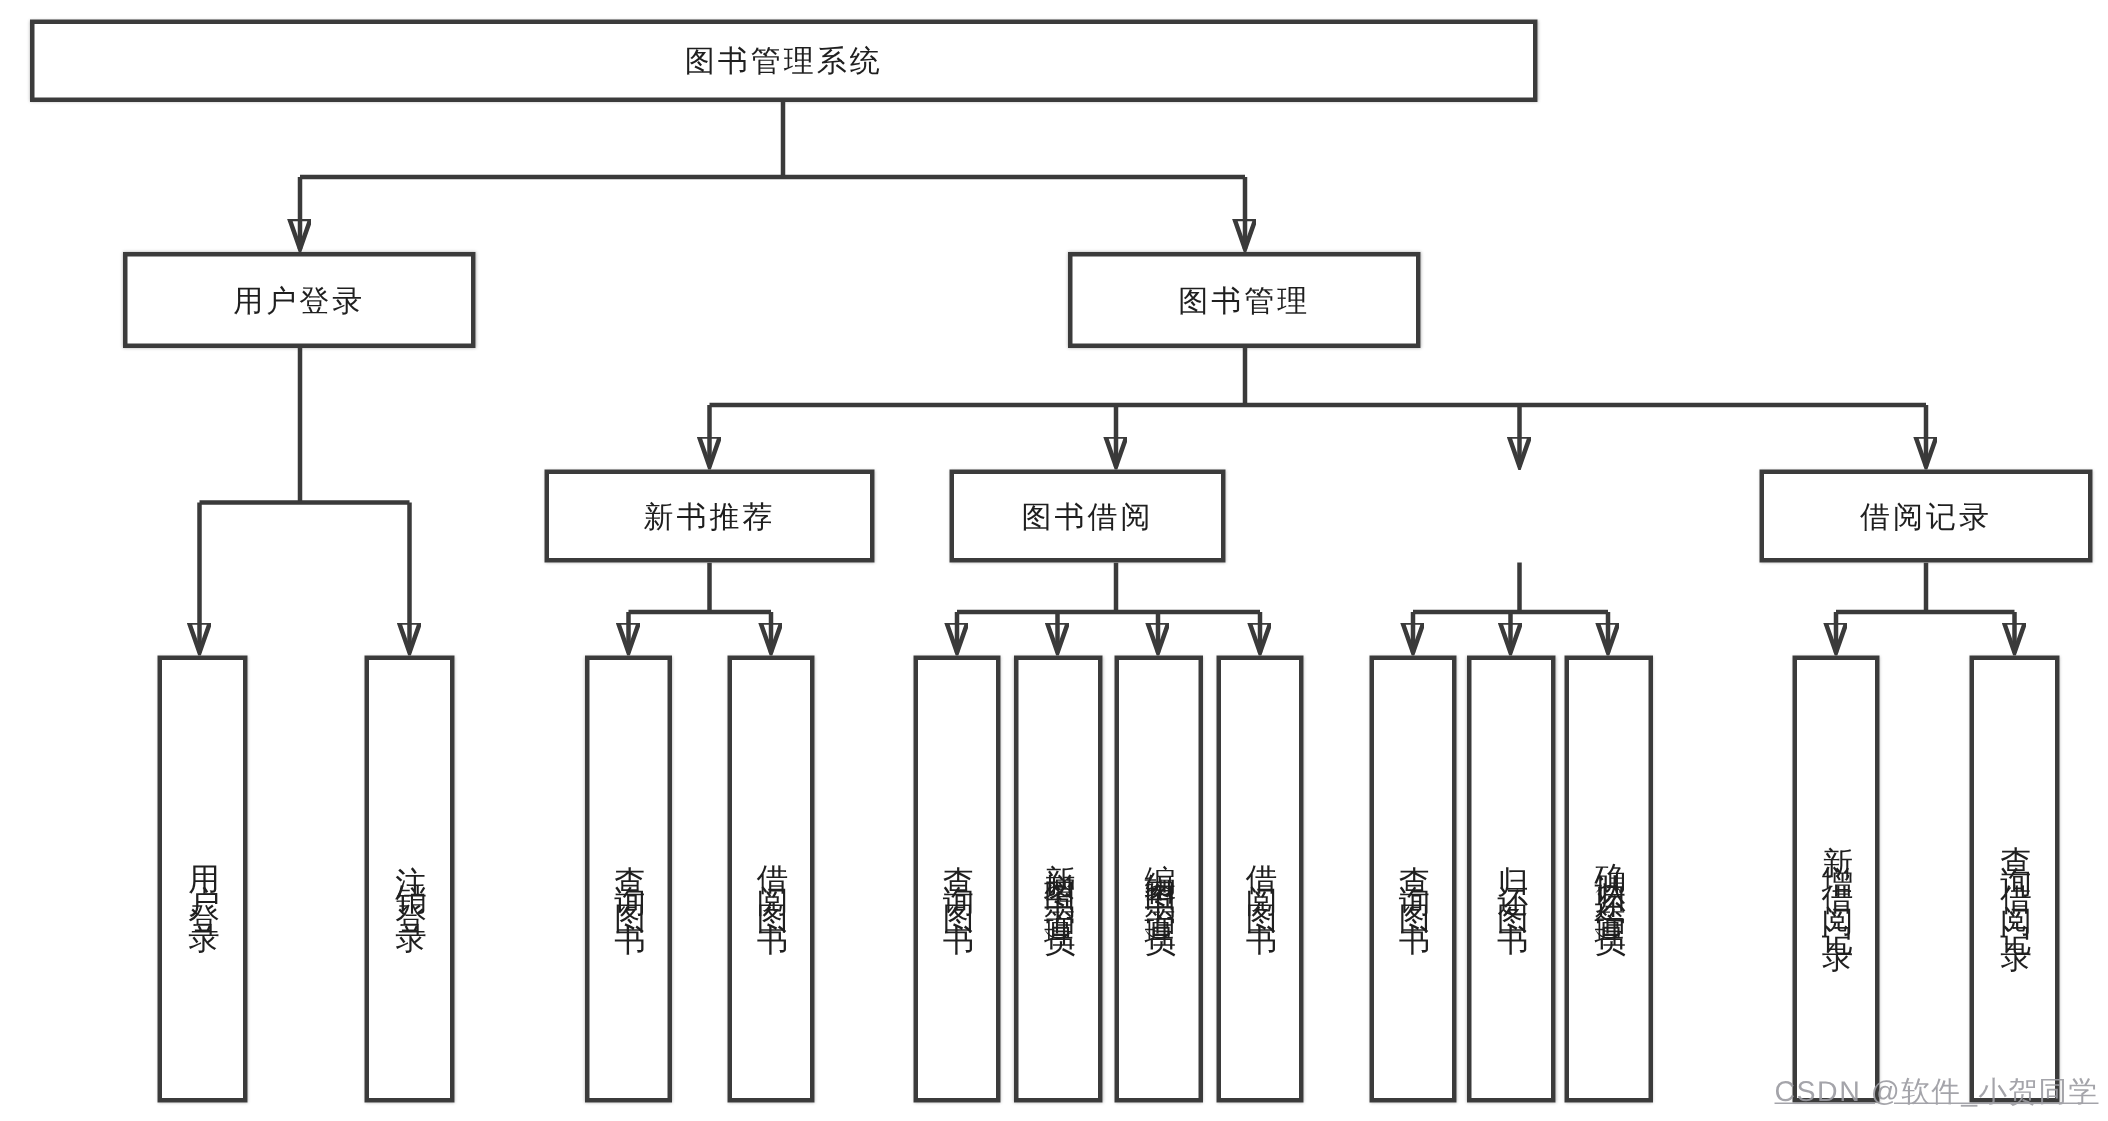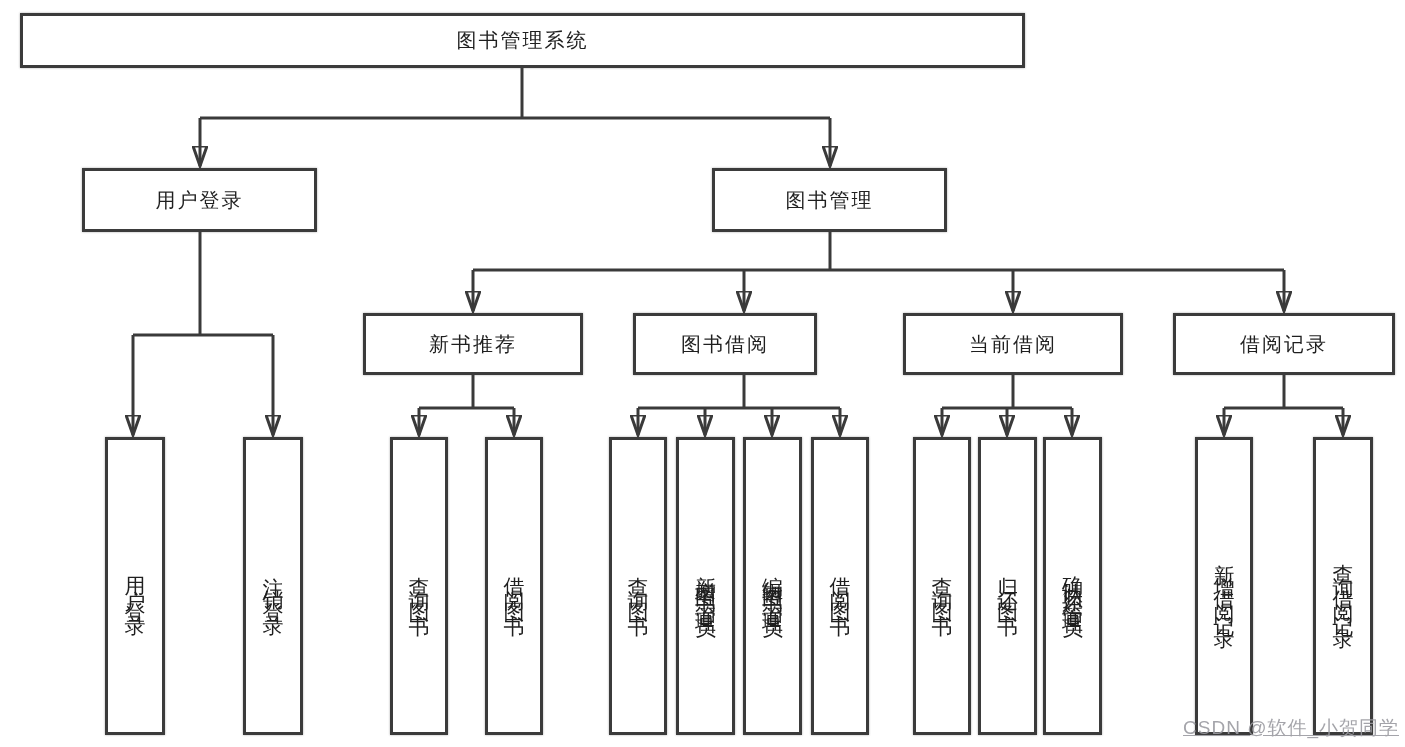--- a/index.html
+++ b/index.html
@@ -108,21 +108,20 @@
     </g>
   </svg>
 
   <div class="box hbox" style="left:20px;top:13px;width:1005px;height:55px;">图书管理系统</div>
 
   <div class="box hbox" style="left:82px;top:168px;width:235px;height:64px;">用户登录</div>
   <div class="box hbox" style="left:712px;top:168px;width:235px;height:64px;">图书管理</div>
 
   <div class="box hbox" style="left:363px;top:313px;width:220px;height:62px;">新书推荐</div>
   <div class="box hbox" style="left:633px;top:313px;width:184px;height:62px;">图书借阅</div>
-  <div class="box hbox" style="left:903px;top:313px;width:220px;height:62px;">当前借阅</div>
   <div class="box hbox" style="left:1173px;top:313px;width:222px;height:62px;">借阅记录</div>
 
   <div class="box vbox" style="left:105px;top:437px;width:60px;height:298px;">
     <span class="vtext">用户登录</span>
   </div>
   <div class="box vbox" style="left:243px;top:437px;width:60px;height:298px;">
     <span class="vtext">注销登录</span>
   </div>
 
   <div class="box vbox" style="left:390px;top:437px;width:58px;height:298px;">

